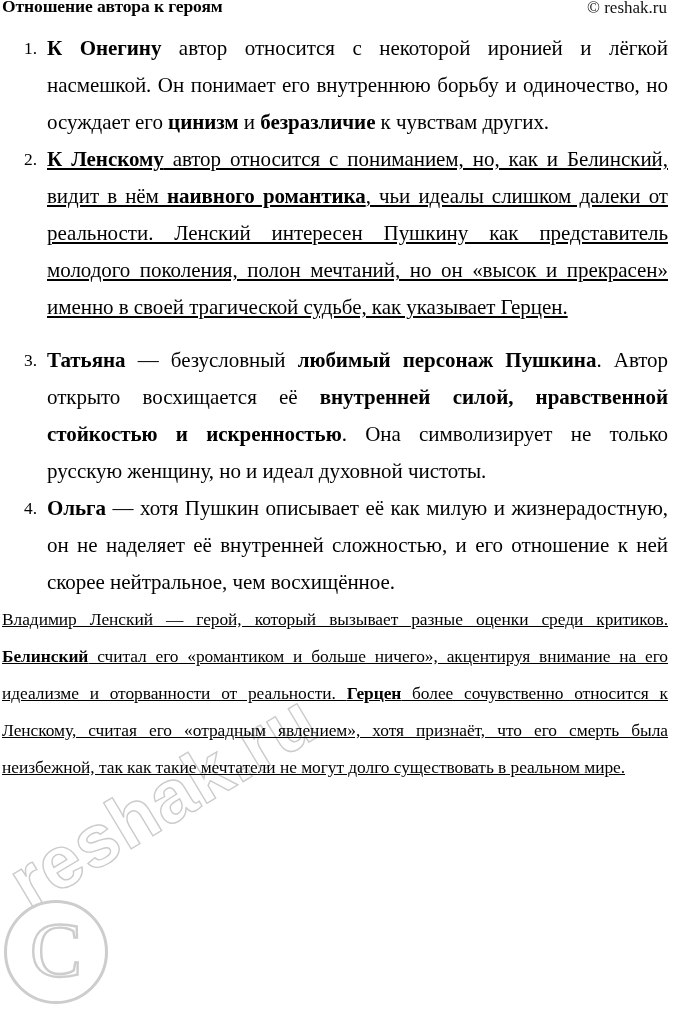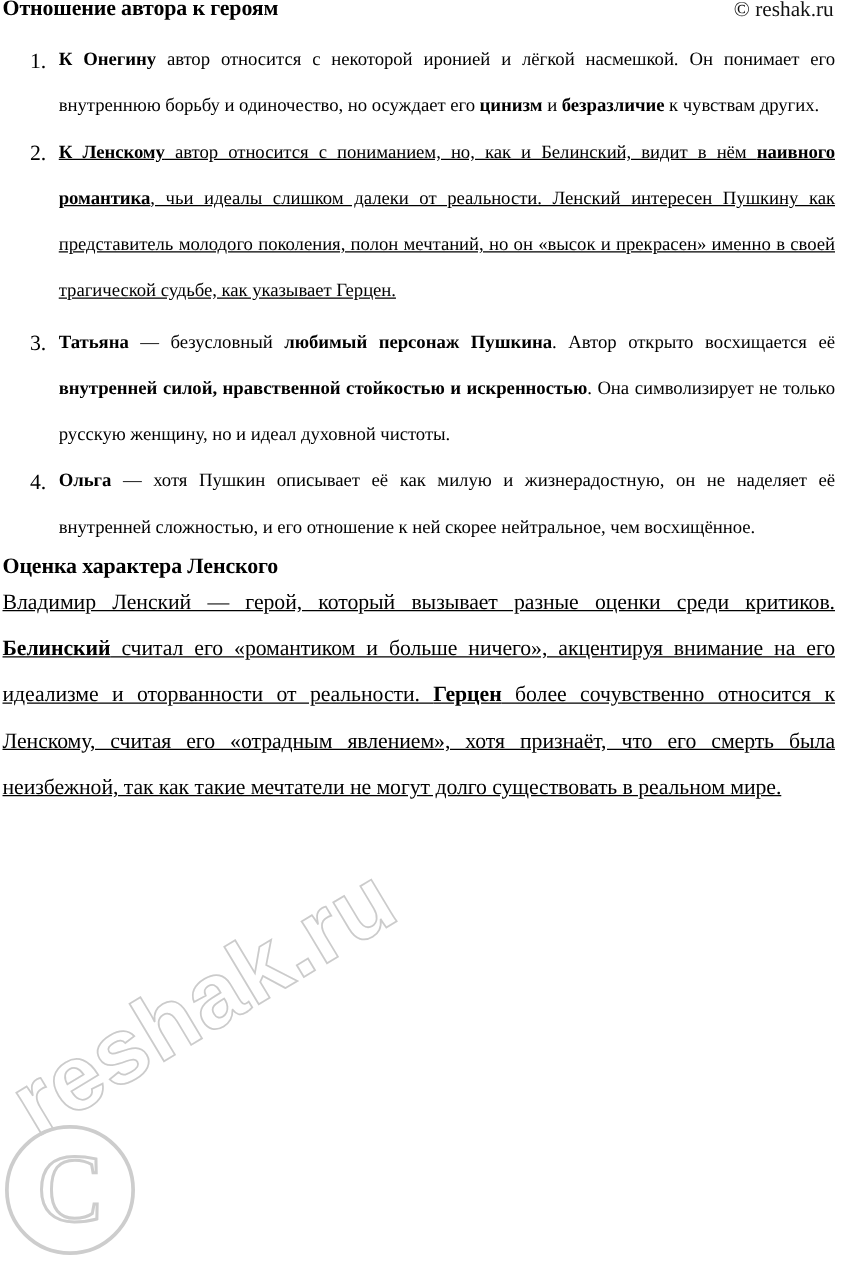--- a/index.html
+++ b/index.html
@@ -122,39 +122,39 @@
     margin: 0;
     padding: 0;
     list-style: none;
     counter-reset: heroitem;
   }
   ol.hero-list > li {
     counter-increment: heroitem;
     position: relative;
     padding-left: 45px;
     margin: 0;
-    font-size: 15px;
+    font-size: 21px;
     line-height: 37px;
     text-align: justify;
     text-justify: inter-word;
     letter-spacing: -0.05px;
   }
   ol.hero-list > li::before {
     content: counter(heroitem) ".";
     position: absolute;
     left: 22px;
     top: 0;
     width: 20px;
     font-size: 17.4px;
     line-height: 37px;
     text-align: left;
   }
   ol.hero-list > li.item-1 { margin-top: 11px; }
   ol.hero-list > li.item-2 { margin-top: 0px; text-decoration: underline; }
-  ol.hero-list > li.item-3 { margin-top: 4px; }
+  ol.hero-list > li.item-3 { margin-top: 16px; }
   ol.hero-list > li.item-4 { margin-top: 0px; }
 
   .b { font-weight: 700; }
 
   .after-list { margin-top: 3px; }
   .para-block { margin-top: 9px; text-decoration: underline; }
   .para-block-2 { margin-top: 7px; }
 </style>
 </head>
 <body>
@@ -181,21 +181,20 @@
         <span class="b">К Ленскому</span><span> автор относится с пониманием, но, как и Белинский, видит в нём </span><span class="b">наивного романтика</span><span>, чьи идеалы слишком далеки от реальности. Ленский интересен Пушкину как представитель молодого поколения, полон мечтаний, но он «высок и прекрасен» именно в своей трагической судьбе, как указывает Герцен.</span>
       </li>
       <li class="item-3">
         <span class="b">Татьяна</span><span> — безусловный </span><span class="b">любимый персонаж Пушкина</span><span>. Автор открыто восхищается её </span><span class="b">внутренней силой, нравственной стойкостью и искренностью</span><span>. Она символизирует не только русскую женщину, но и идеал духовной чистоты.</span>
       </li>
       <li class="item-4">
         <span class="b">Ольга</span><span> — хотя Пушкин описывает её как милую и жизнерадостную, он не наделяет её внутренней сложностью, и его отношение к ней скорее нейтральное, чем восхищённое.</span>
       </li>
     </ol>
 
-    <h2 class="heading-2 after-list">Оценка характера Ленского</h2>
 
     <p class="para para-block">
       <span>Владимир Ленский — герой, который вызывает разные оценки среди критиков. </span><span class="b">Белинский</span><span> считал его «романтиком и больше ничего», акцентируя внимание на его идеализме и оторванности от реальности. </span><span class="b">Герцен</span><span> более сочувственно относится к Ленскому, считая его «отрадным явлением», хотя признаёт, что его смерть была неизбежной, так как такие мечтатели не могут долго существовать в реальном мире.</span>
     </p>
 
 
   </div>
 </div>
 
 </body></html>

